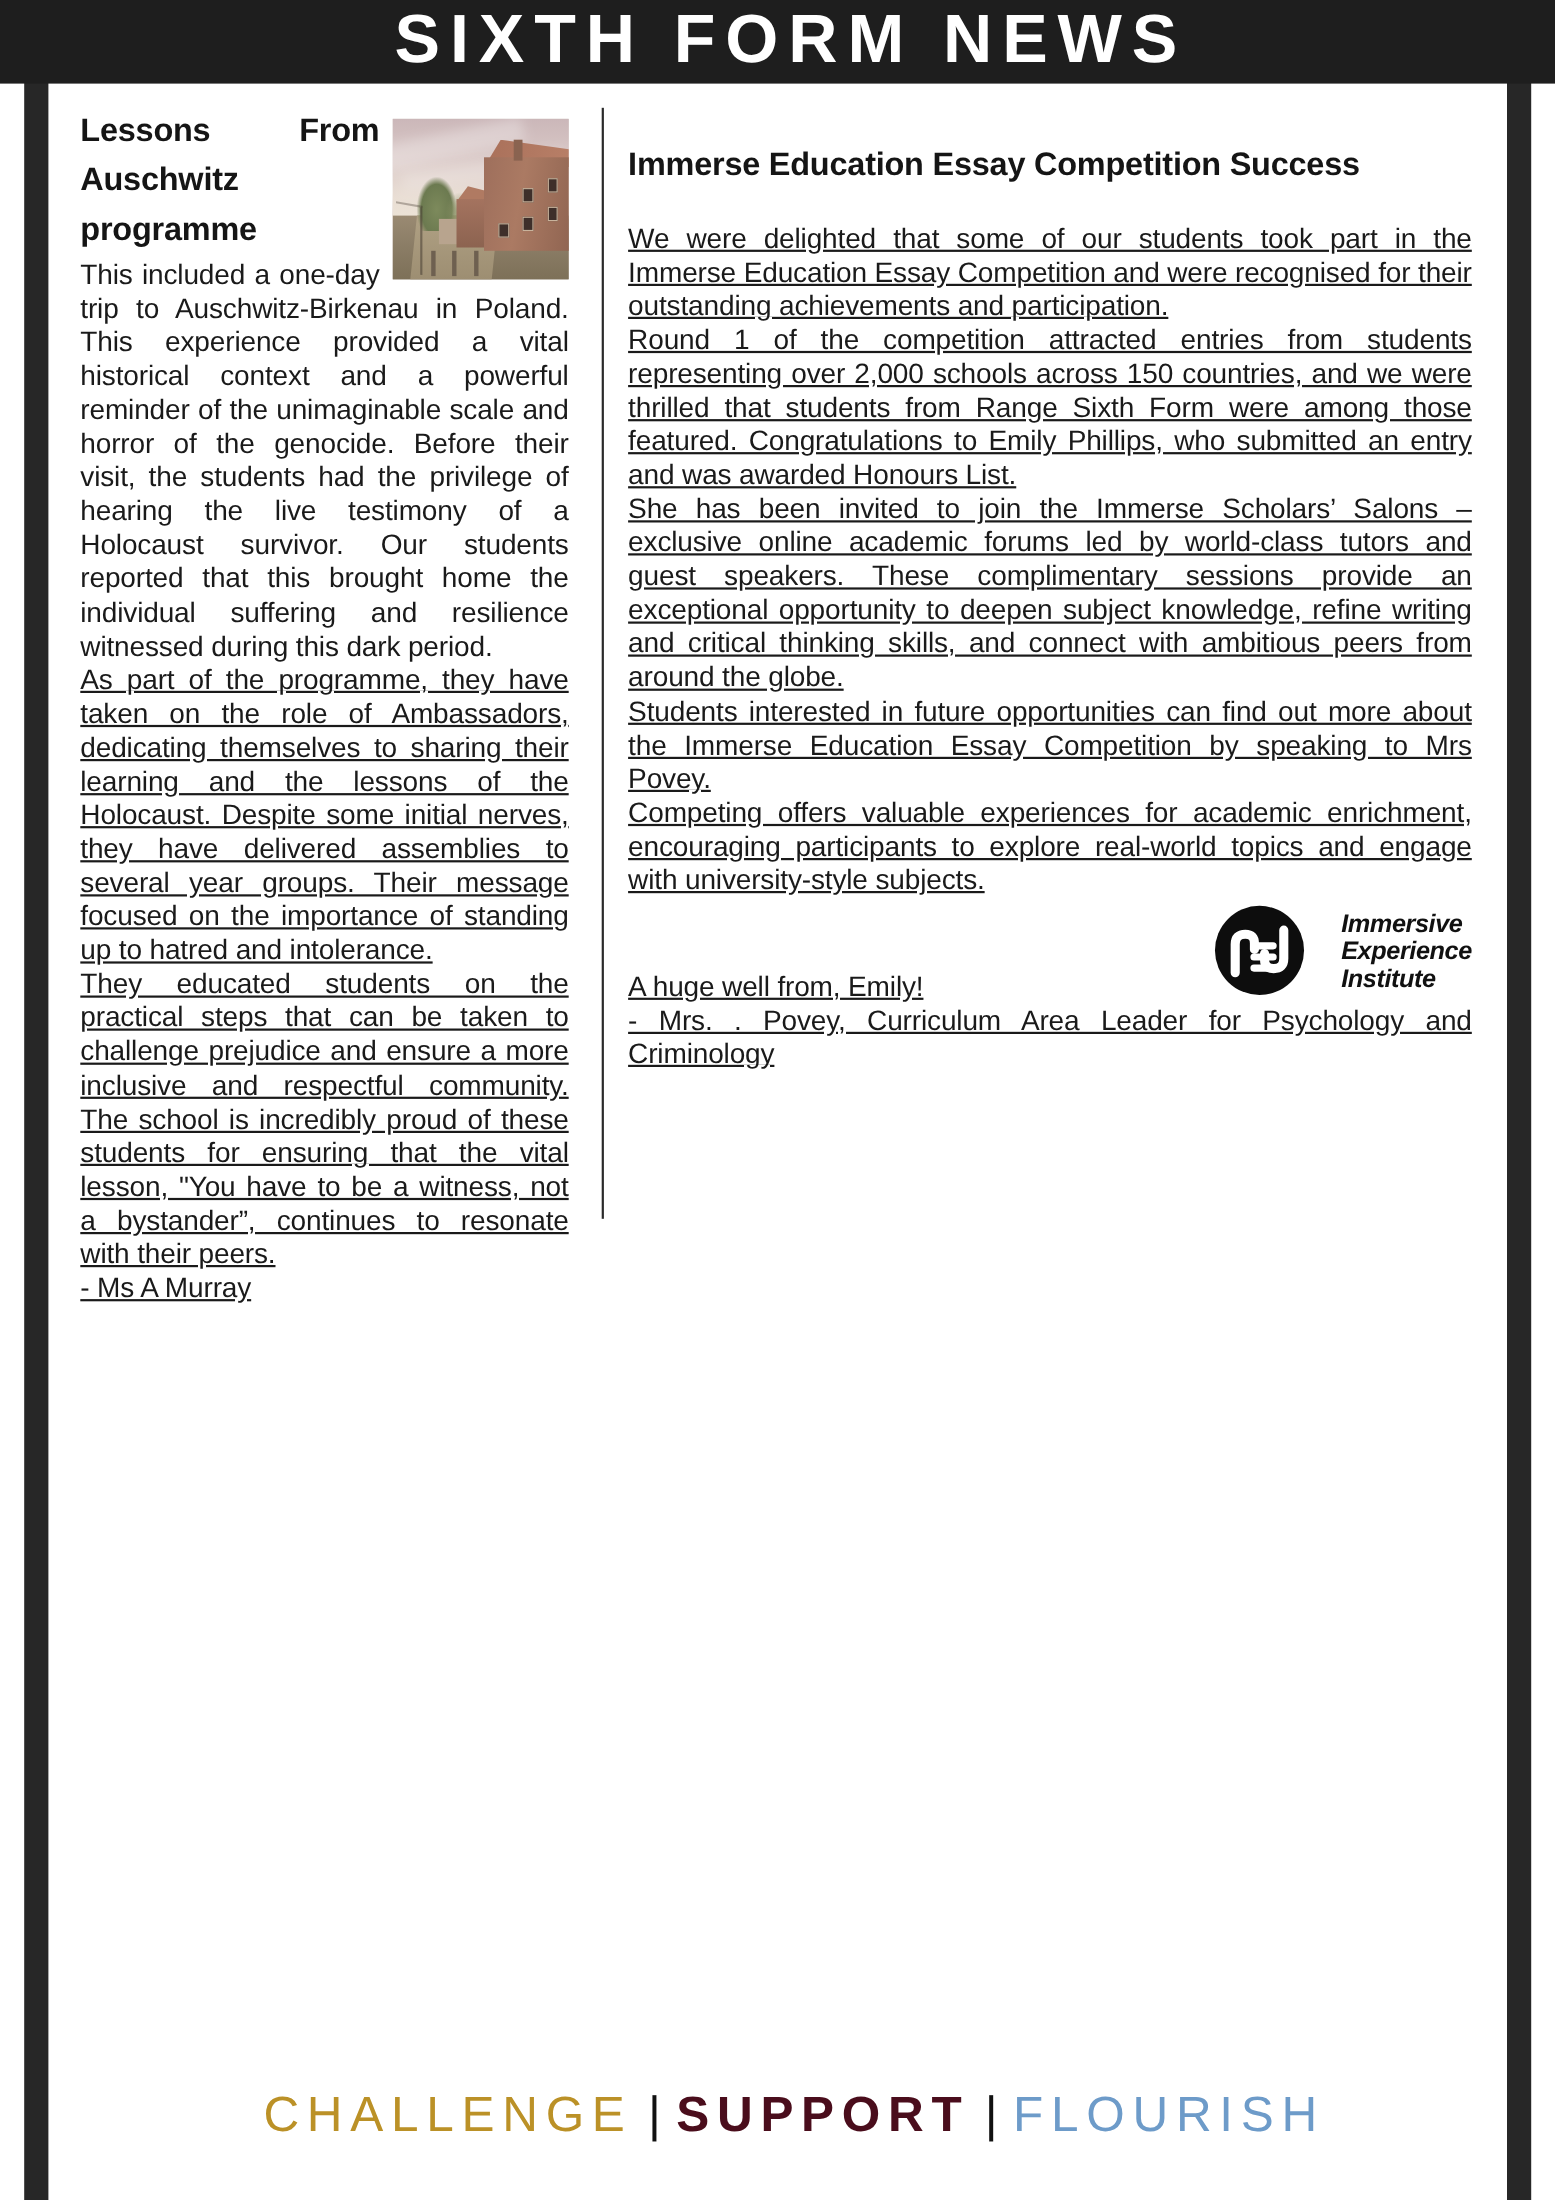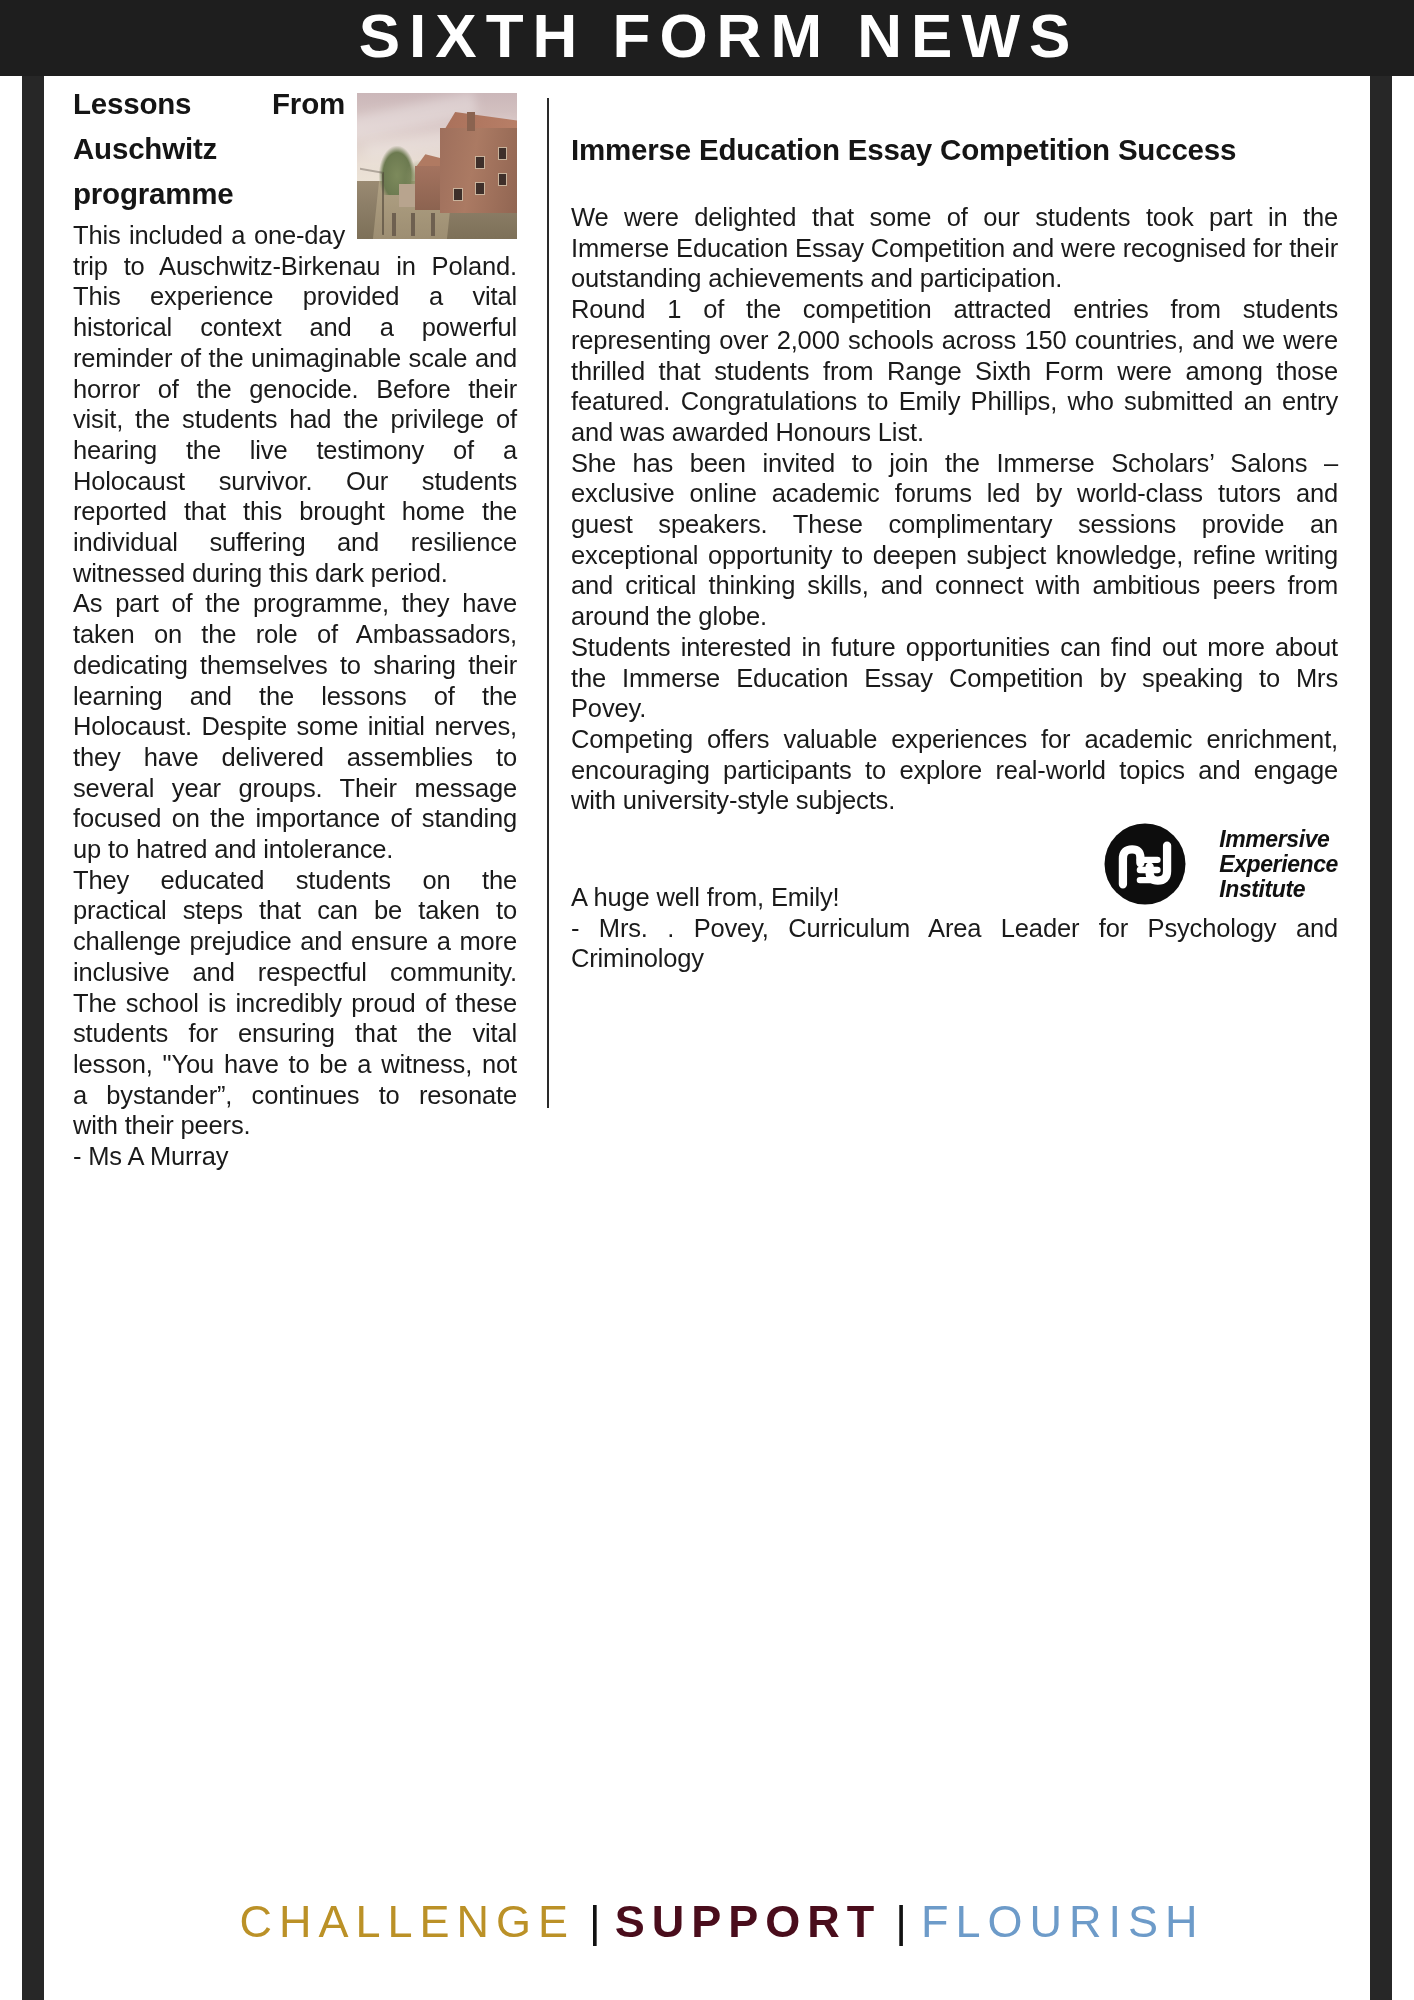--- a/index.html
+++ b/index.html
@@ -85,21 +85,21 @@
     display: flex;
     flex-direction: row;
   }
 
   .col {
     position: relative;
     box-sizing: border-box;
   }
   .col-left {
     width: 503px;
-    padding: 5px 30px 0 29px;
+    padding: 20px 30px 0 29px;
   }
   .divider {
     width: 0;
     border-left: 2px solid #2a2a2a;
     margin: 22px 0 90px 0;
     height: 1010px;
     flex: 0 0 auto;
   }
   .col-right {
     width: 821px;
@@ -127,21 +127,21 @@
     margin: 0 0 0 0;
     font-size: 25.5px;
     line-height: 30.7px;
     color: #1a1a1a;
     text-align: justify;
     text-align-last: left;
     letter-spacing: -0.15px;
     hyphens: none;
   }
   p.body + p.body { margin-top: 0; }
-  p.gap { margin-top: 30px; }
+  p.gap { margin-top: 30px; text-decoration: underline; }
 
   .photo {
     float: right;
     width: 160px;
     height: 146px;
     margin: 12px 0 6px 12px;
     border: 0;
     background: linear-gradient(#c9b7b6 0%, #d8c8c4 32%, #e7dcd4 46%, #b9a090 60%, #8d7d6a 100%);
     position: relative;
     overflow: hidden;

